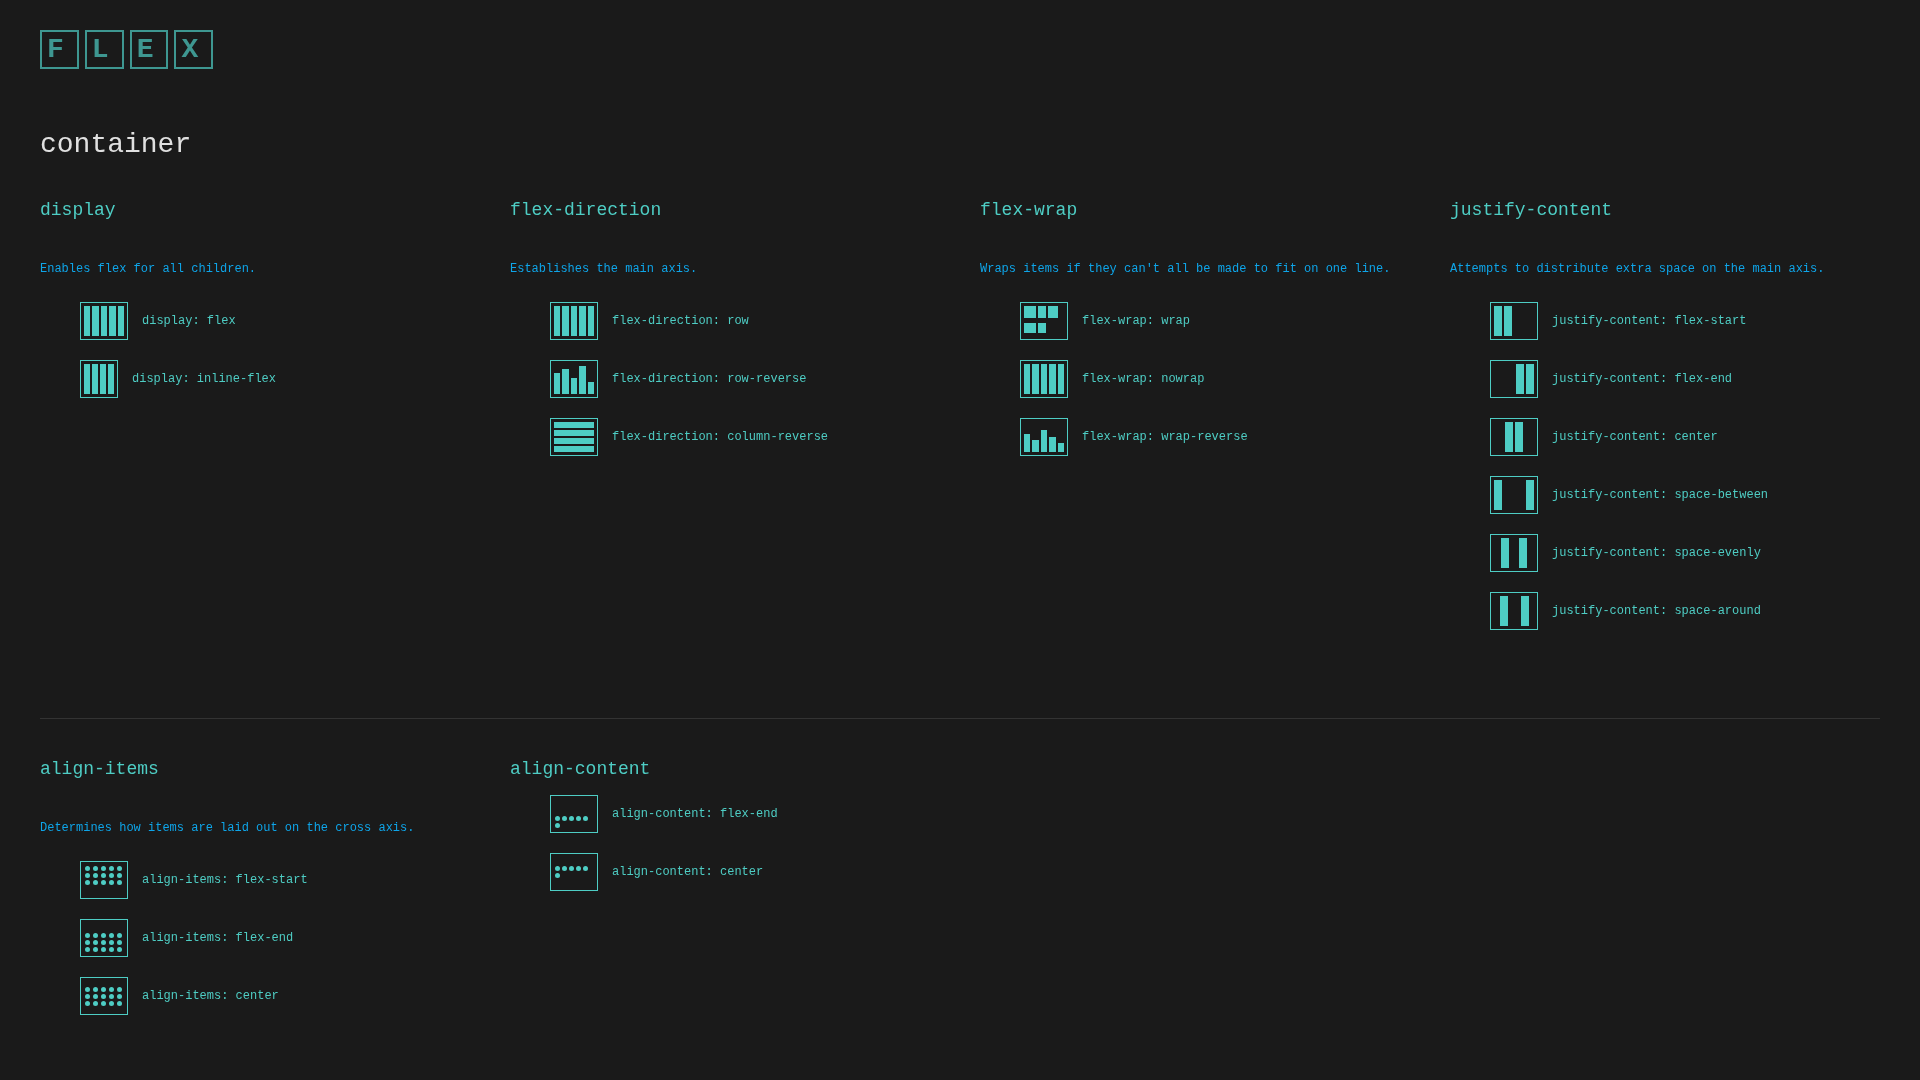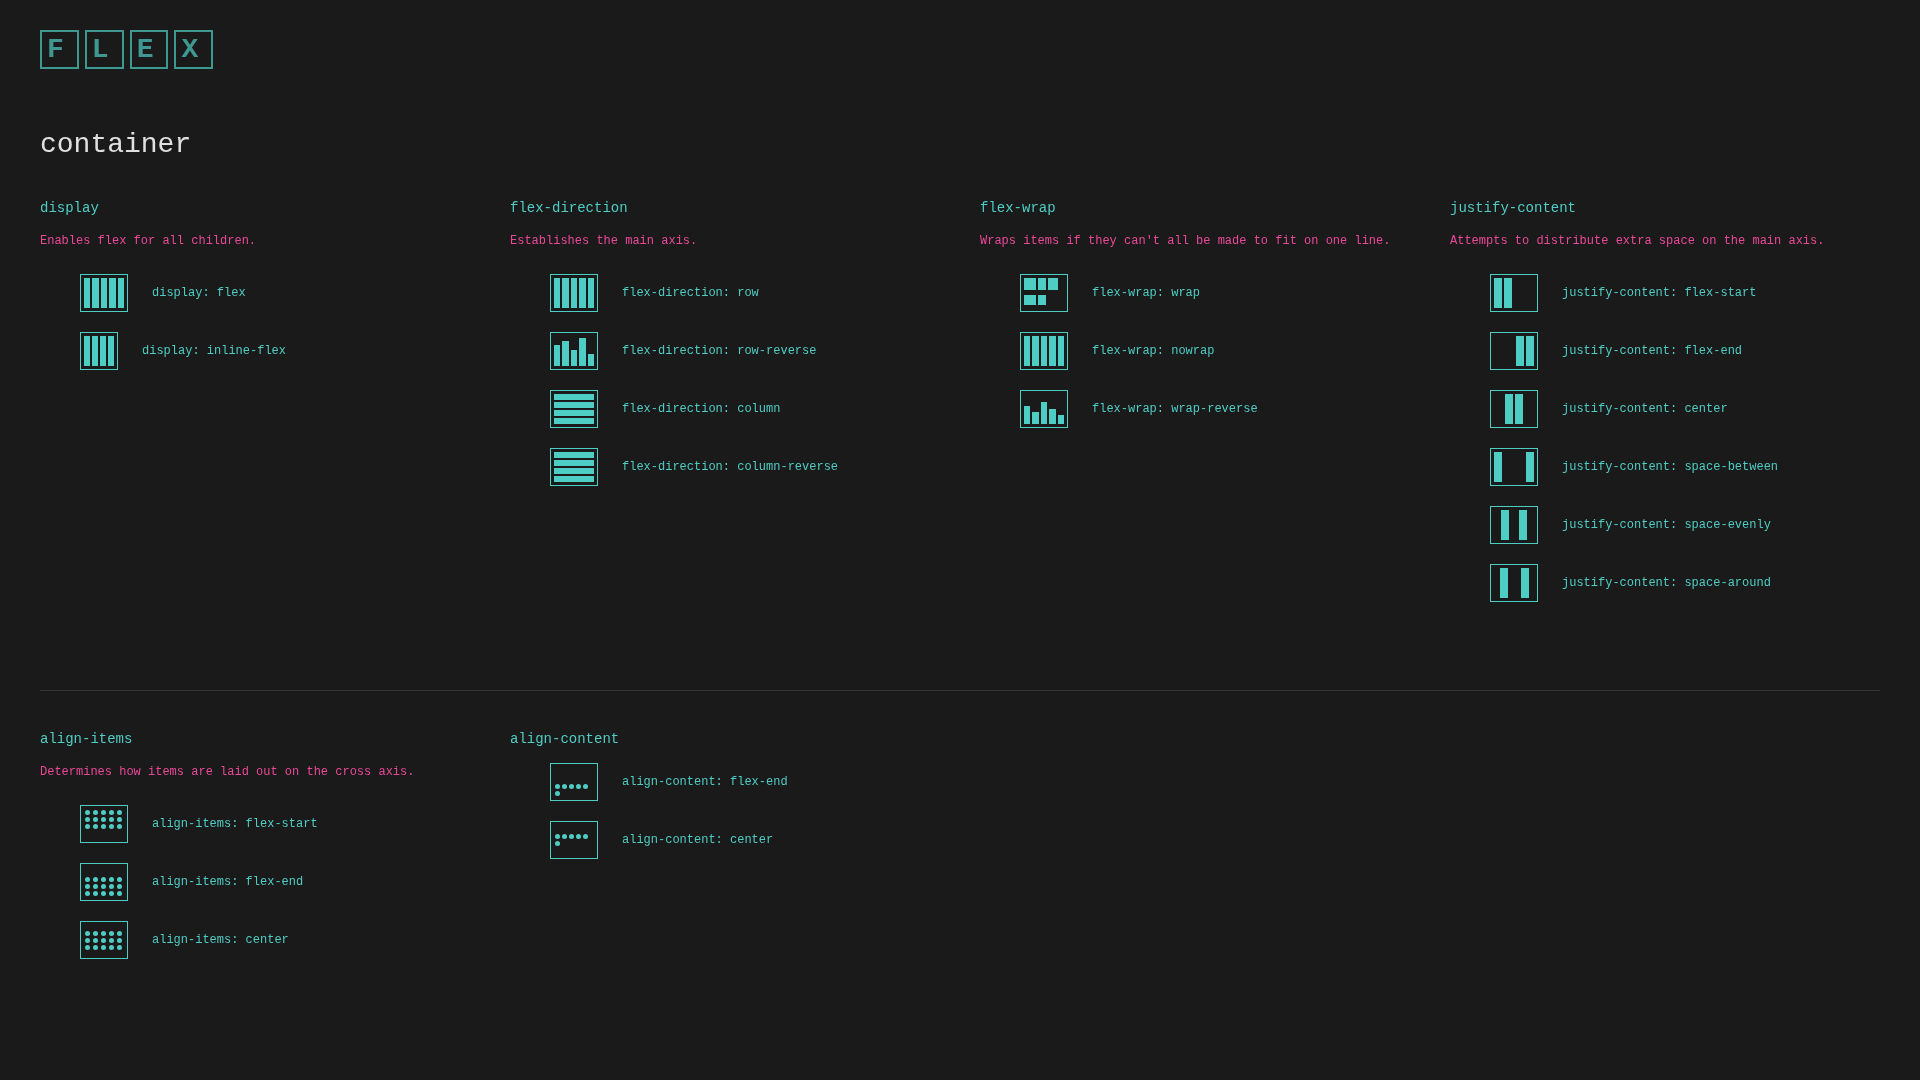--- a/index.html
+++ b/index.html
@@ -42,34 +42,35 @@
       grid-template-columns: 1fr 1fr 1fr 1fr;
       gap: 40px;
       margin-bottom: 80px;
     }
     .property-section {
       display: flex;
       flex-direction: column;
       gap: 12px;
     }
     .property-name {
-      font-size: 14px;
+      font-size: 18px;
       color: #4ecdc4;
       margin-bottom: 4px;
     }
     .property-desc {
       font-size: 12px;
-      color: #ec4899;
+      color: #0ea5e9;
       margin-bottom: 12px;
       line-height: 1.5;
+      margin-top: 24px;
     }
     .value-row {
       display: flex;
       align-items: center;
-      gap: 24px;
+      gap: 14px;
       margin-bottom: 8px;
       padding-left: 40px;
     }
     .value-label {
       font-size: 12px;
       color: #4ecdc4;
     }
     
     .flex-icon {
       width: 48px;
@@ -282,29 +283,20 @@
         <div class="flex-icon icon-fd-row-reverse">
           <div class="bar"></div>
             <div class="bar"></div>
             <div class="bar"></div>
             <div class="bar"></div>
             <div class="bar"></div>
         </div>
         <span class="value-label">flex-direction: row-reverse</span>
       </div>
 
-      <div class="value-row">
-        <div class="flex-icon icon-fd-column">
-          <div class="hbar"></div>
-            <div class="hbar"></div>
-            <div class="hbar"></div>
-            <div class="hbar"></div>
-        </div>
-        <span class="value-label">flex-direction: column</span>
-      </div>
 
       <div class="value-row">
         <div class="flex-icon icon-fd-column-reverse">
           <div class="hbar"></div>
             <div class="hbar"></div>
             <div class="hbar"></div>
             <div class="hbar"></div>
         </div>
         <span class="value-label">flex-direction: column-reverse</span>
       </div>

